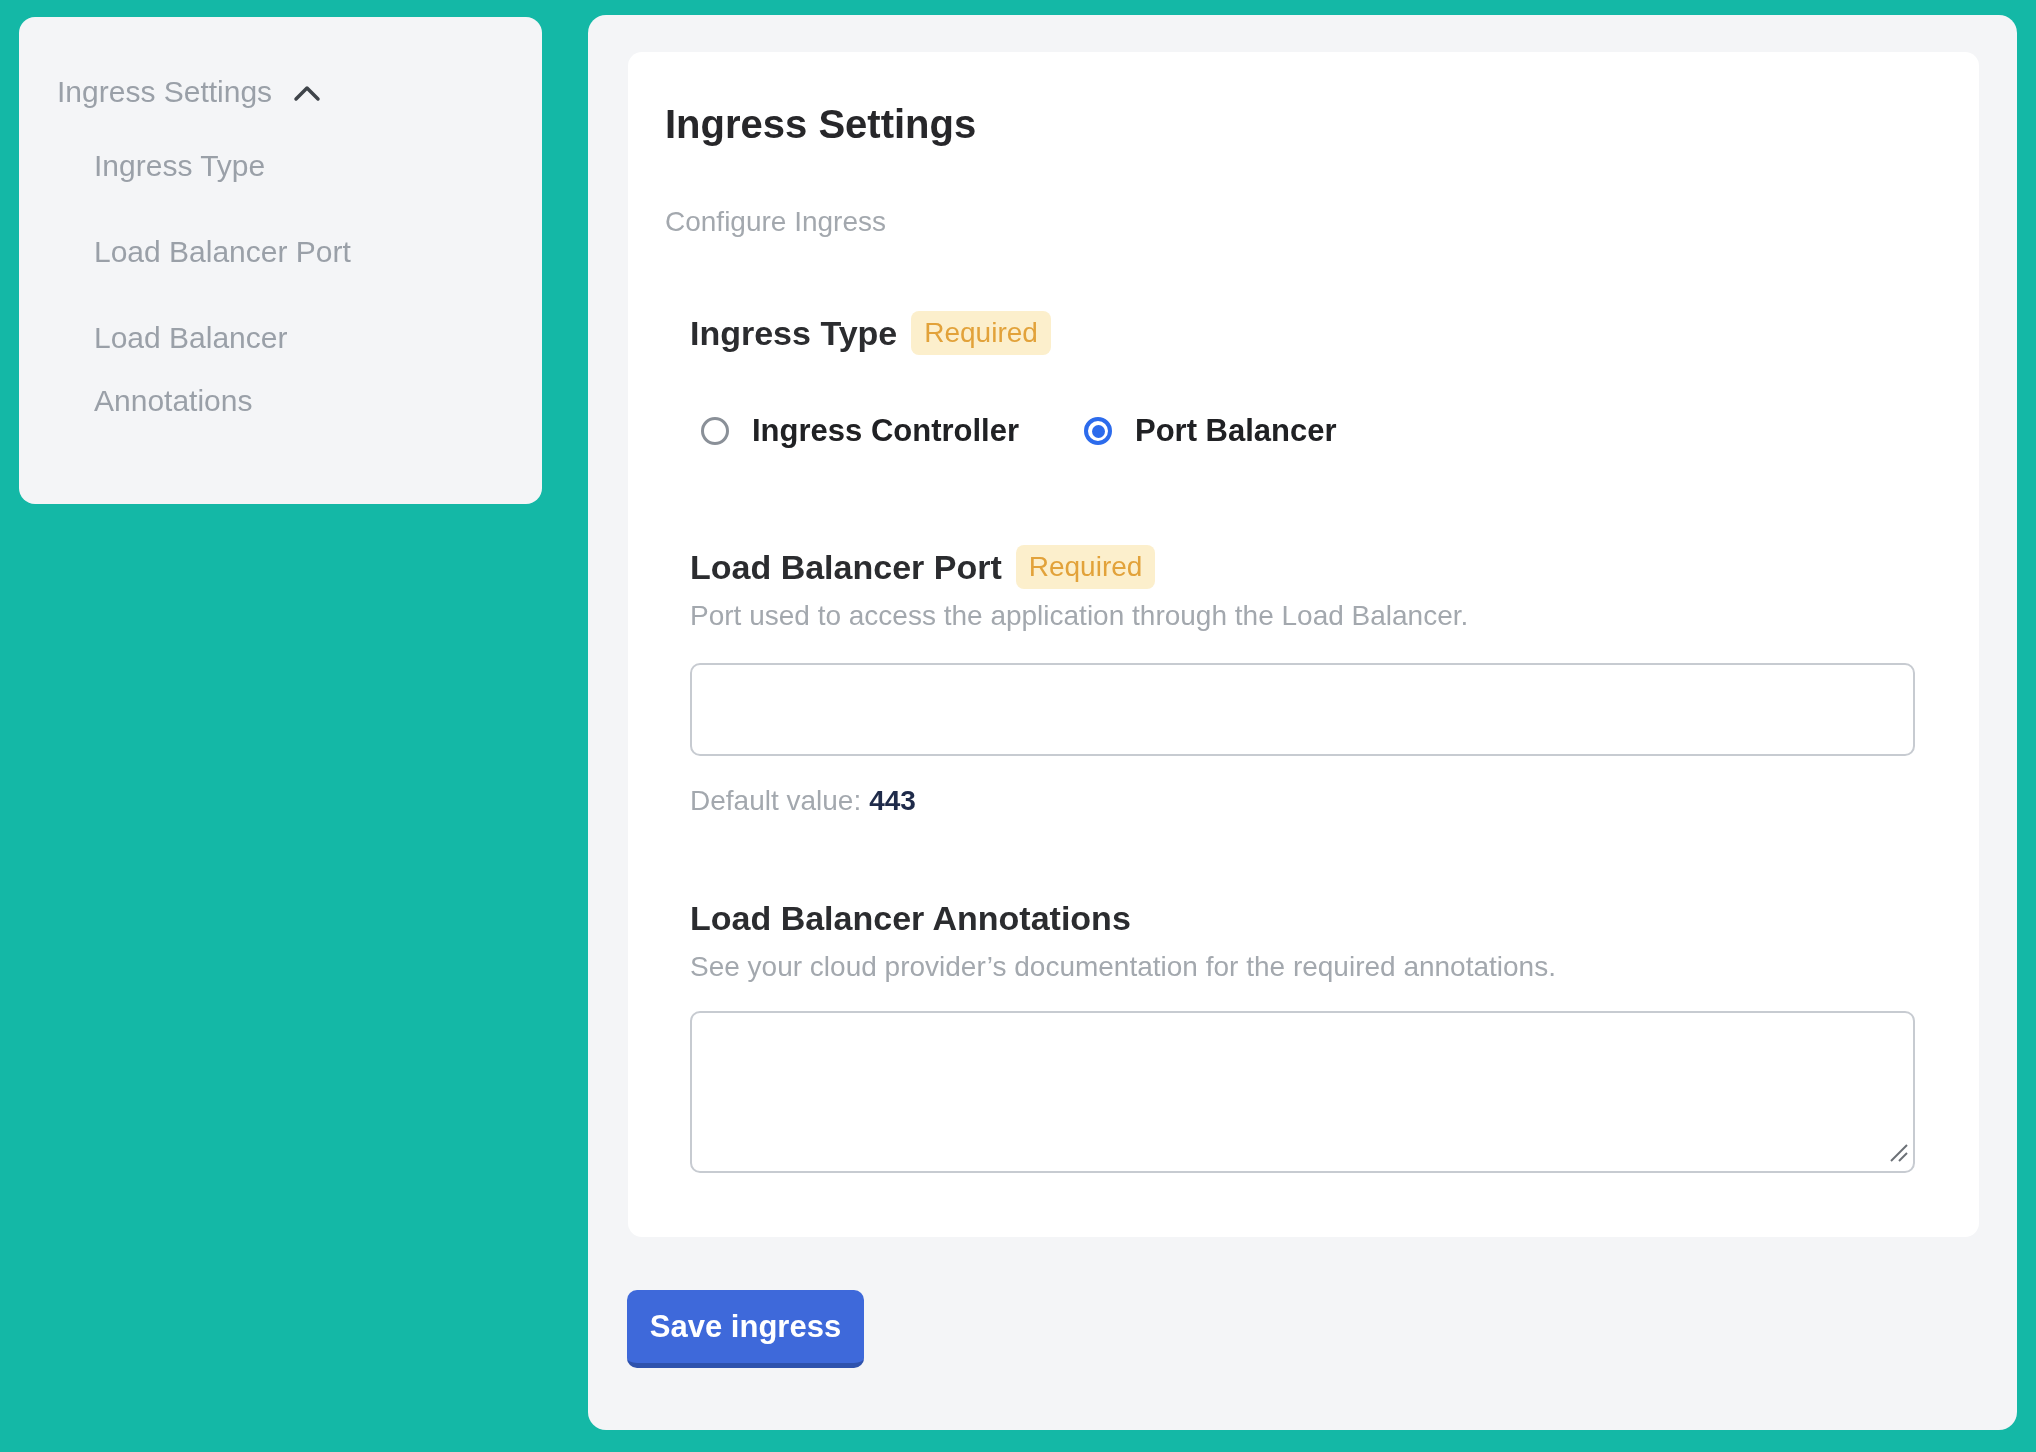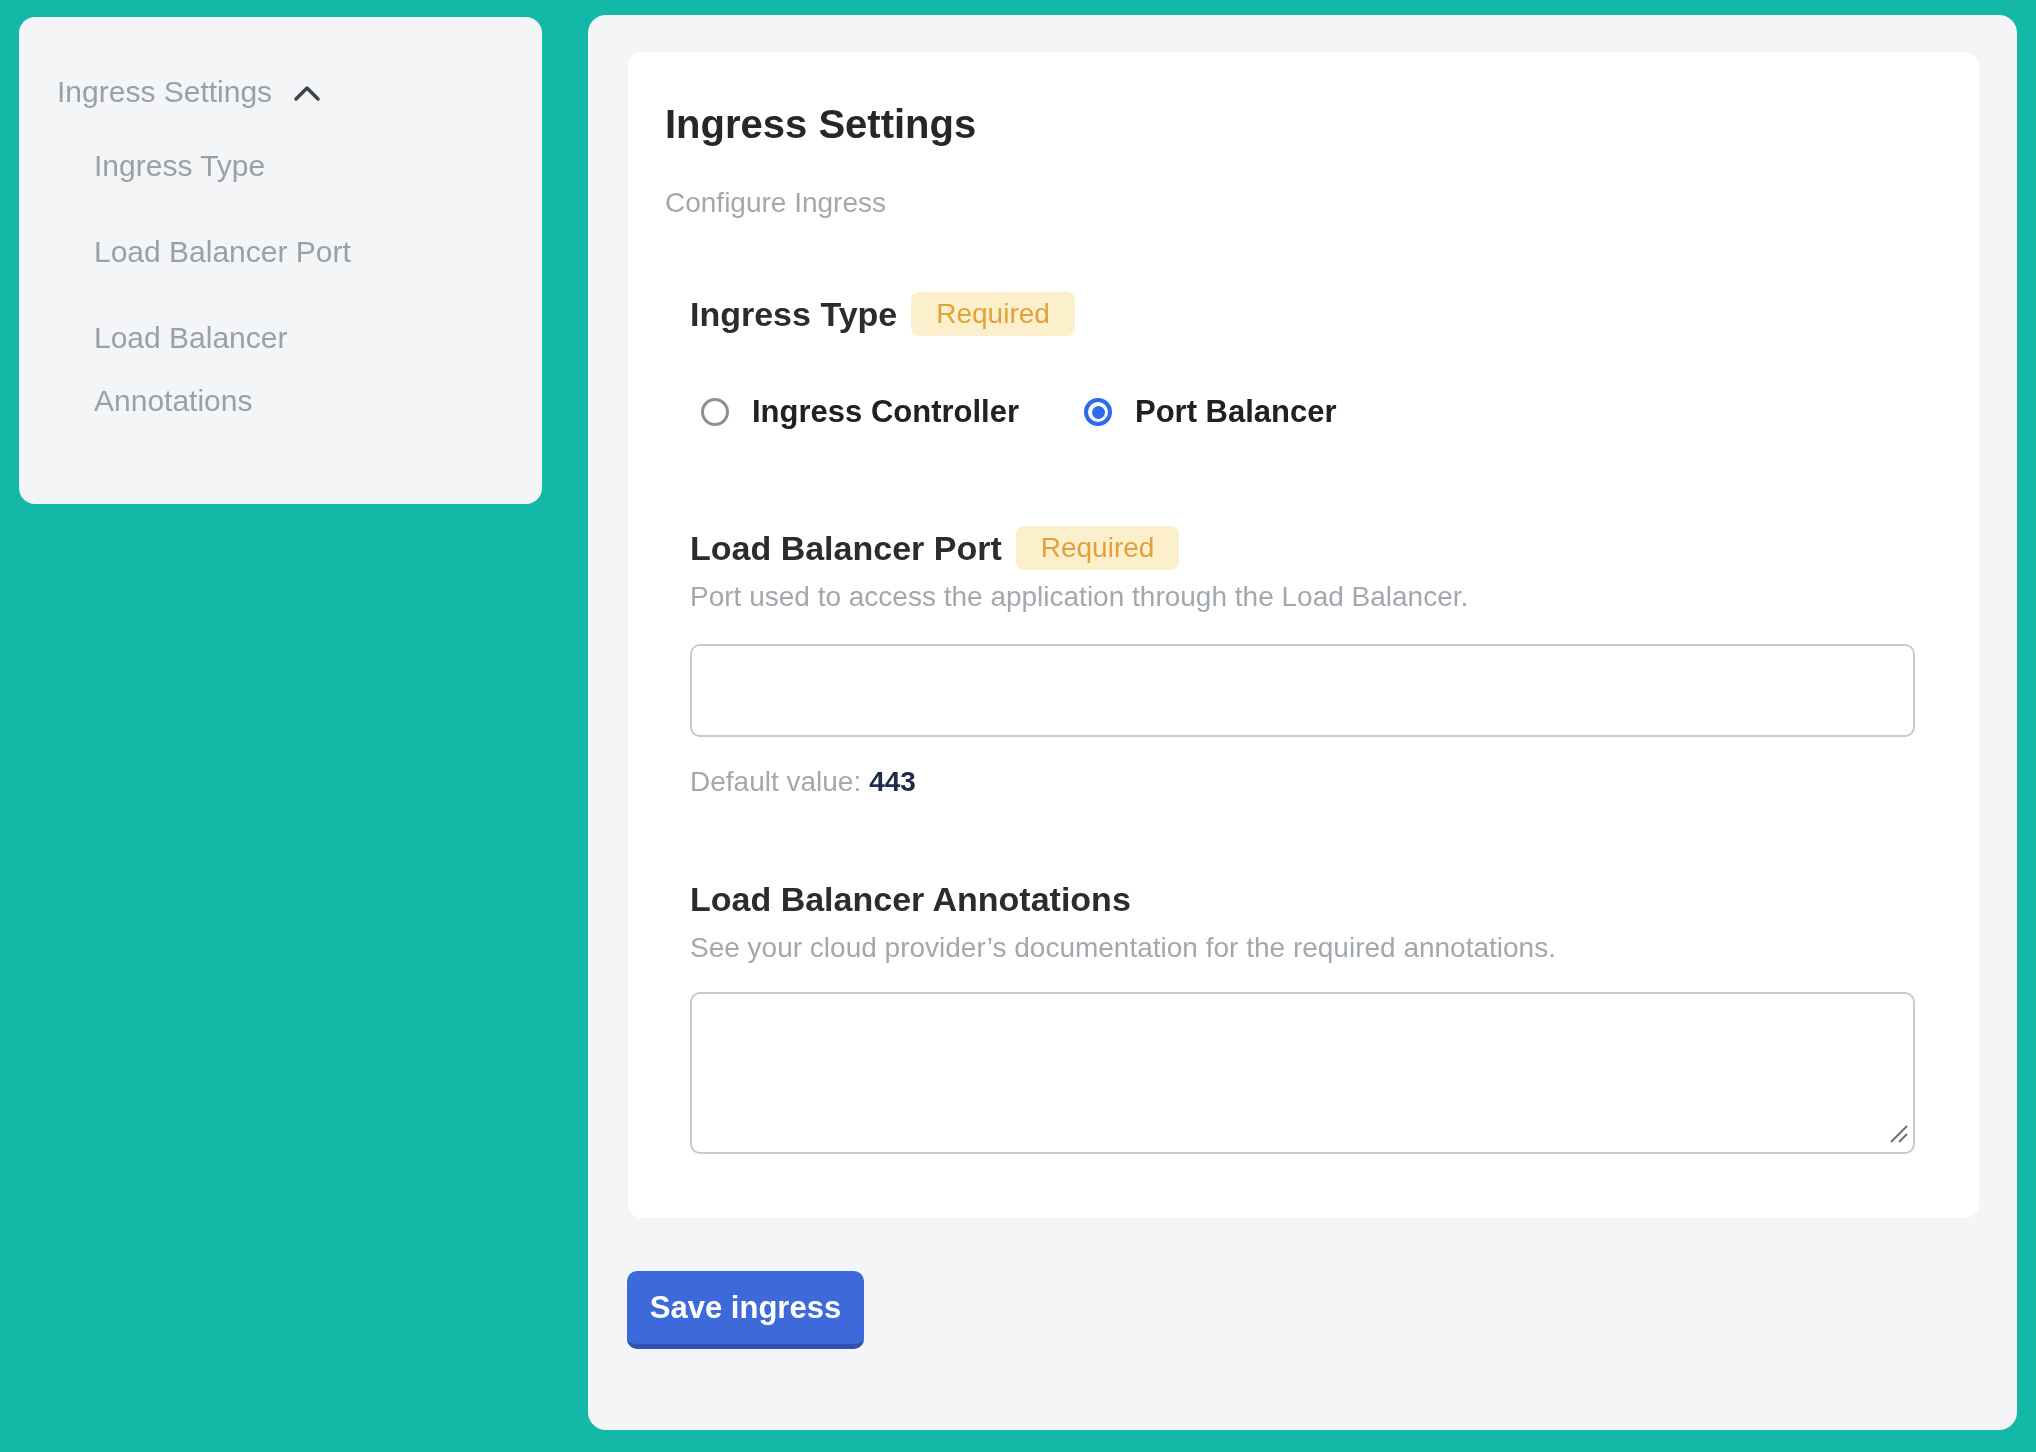--- a/index.html
+++ b/index.html
@@ -15,27 +15,27 @@
   .chevron{display:inline-flex;margin-top:4px;}
   .sidebar-items{margin:22px 0 0 75px;width:322px;}
   .sidebar-item{font-size:30px;line-height:63px;color:#9aa0a8;margin-bottom:23px;cursor:pointer;}
 
   
   .panel{position:absolute;left:588px;top:15px;width:1429px;height:1415px;
     background:#f4f5f7;border-radius:18px;}
   .card{margin:37px 38px 0 40px;width:1351px;background:#ffffff;border-radius:14px;
     padding:48px 64px 64px 37px;}
   .card-title{font-size:40px;line-height:48px;font-weight:bold;color:#27272a;margin:0;}
-  .card-subtitle{font-size:28px;line-height:38px;color:#a3a8ae;margin:36px 0 0 0;}
+  .card-subtitle{font-size:28px;line-height:38px;color:#a3a8ae;margin:55px 0 0 0;}
 
   .sections{margin-left:25px;}
   .section-heading-row{display:flex;align-items:center;gap:14px;}
   .section-heading{font-size:34px;line-height:44px;font-weight:bold;color:#2b2c2f;margin:0;}
   .badge{background:#fcefcc;color:#e2a23a;font-size:28px;line-height:34px;
-    padding:5px 25px;border-radius:8px;white-space:nowrap;}
+    padding:5px 13px;border-radius:8px;white-space:nowrap;}
   .section-desc{font-size:28px;line-height:38px;color:#a3a8ae;margin:8px 0 0 0;}
 
   .sec-ingress-type{margin-top:70px;}
   .radio-row{display:flex;align-items:flex-end;margin-top:58px;padding-left:11px;}
   .radio-option{display:flex;align-items:center;gap:23px;cursor:pointer;}
   .radio-option + .radio-option{margin-left:65px;}
   .radio-circle{width:28px;height:28px;border-radius:50%;border:3px solid #8a9098;
     background:#ffffff;position:relative;flex:0 0 auto;}
   .radio-option.checked .radio-circle{border:4px solid #2c6bec;}
   .radio-dot{display:none;}

